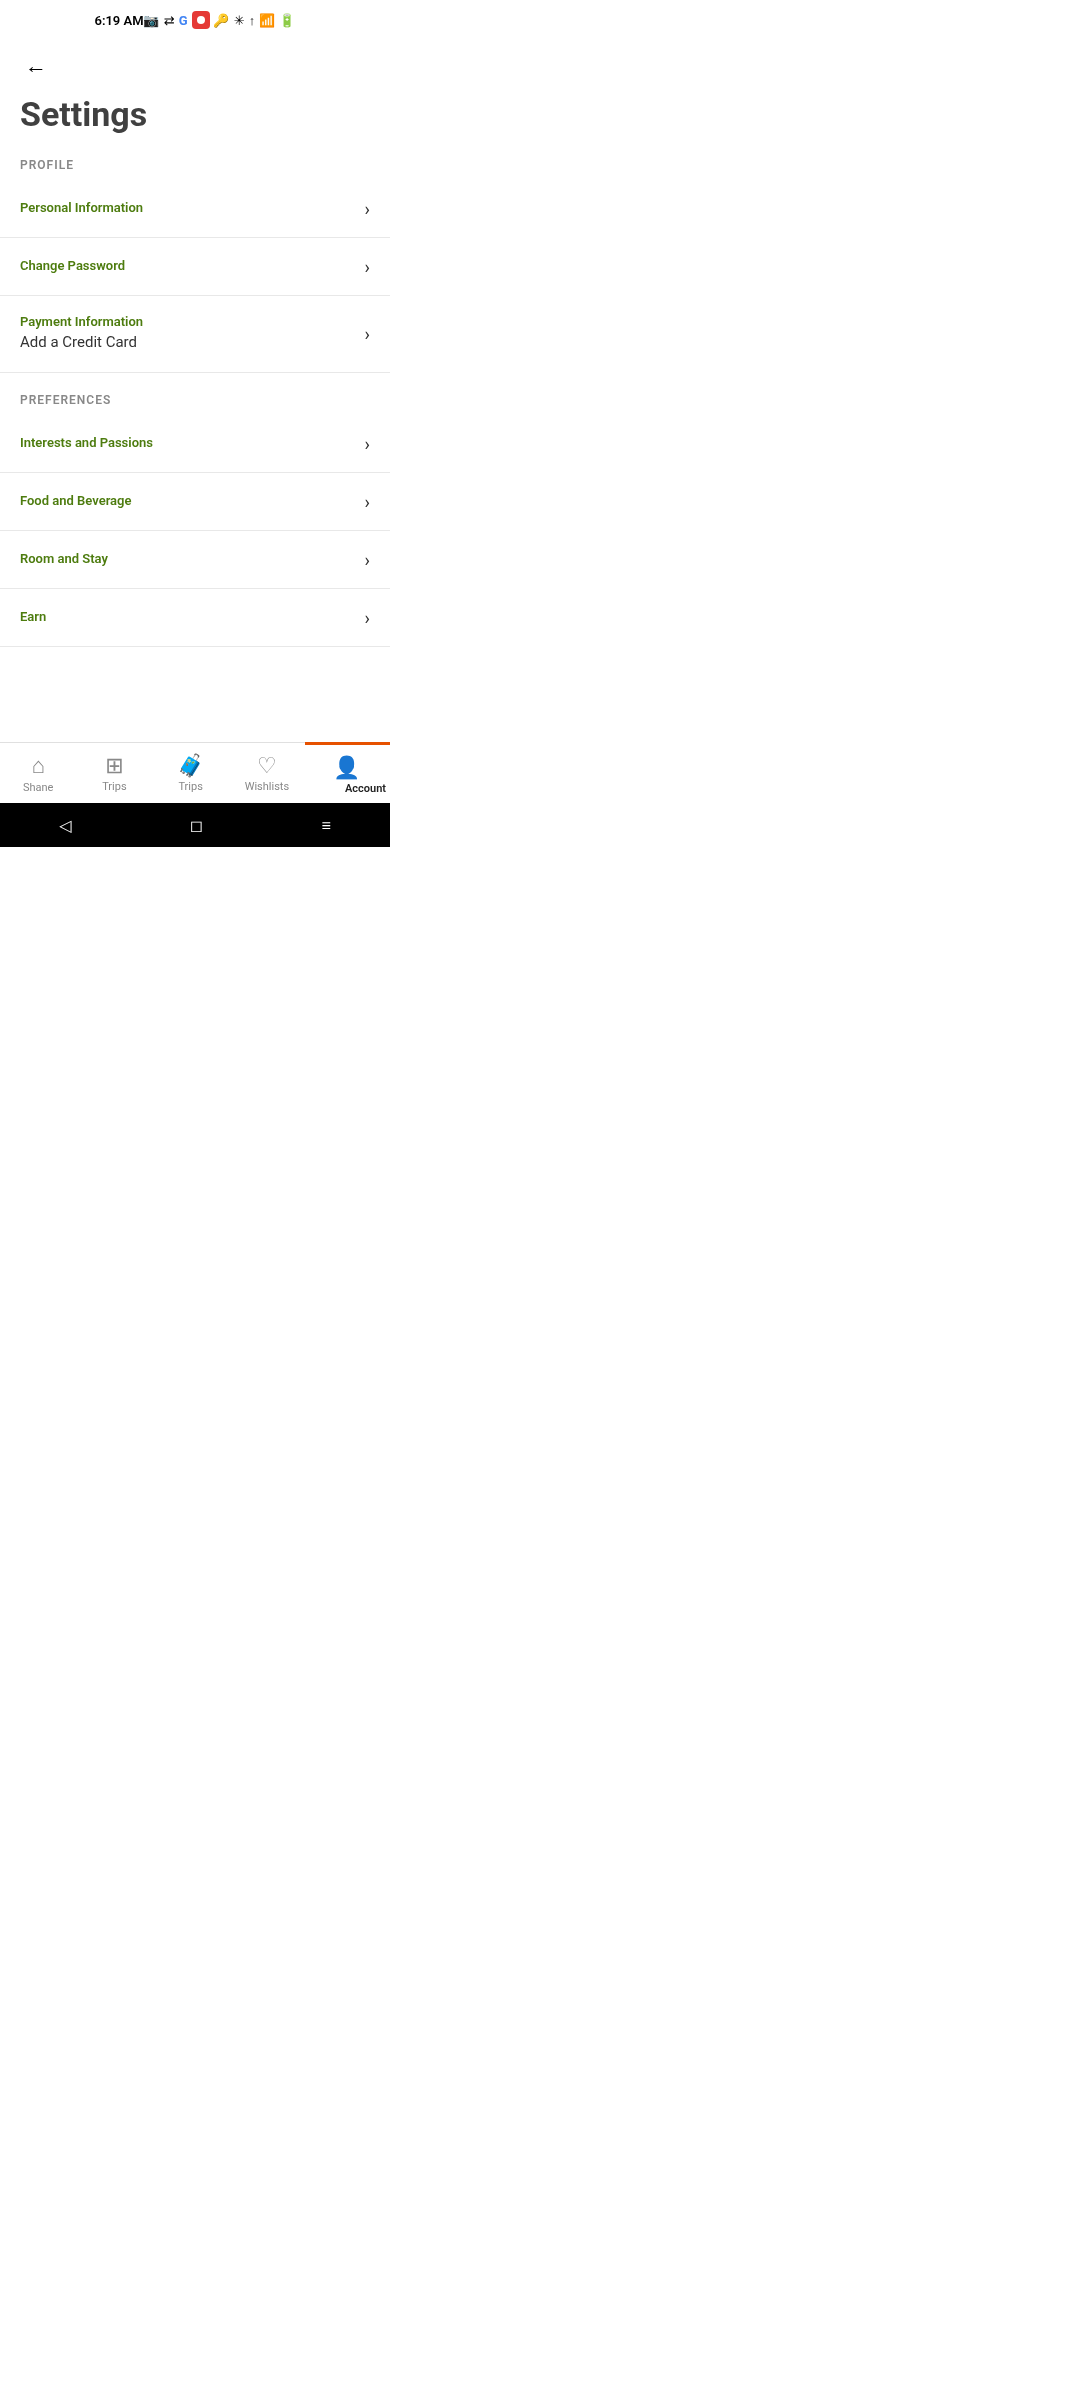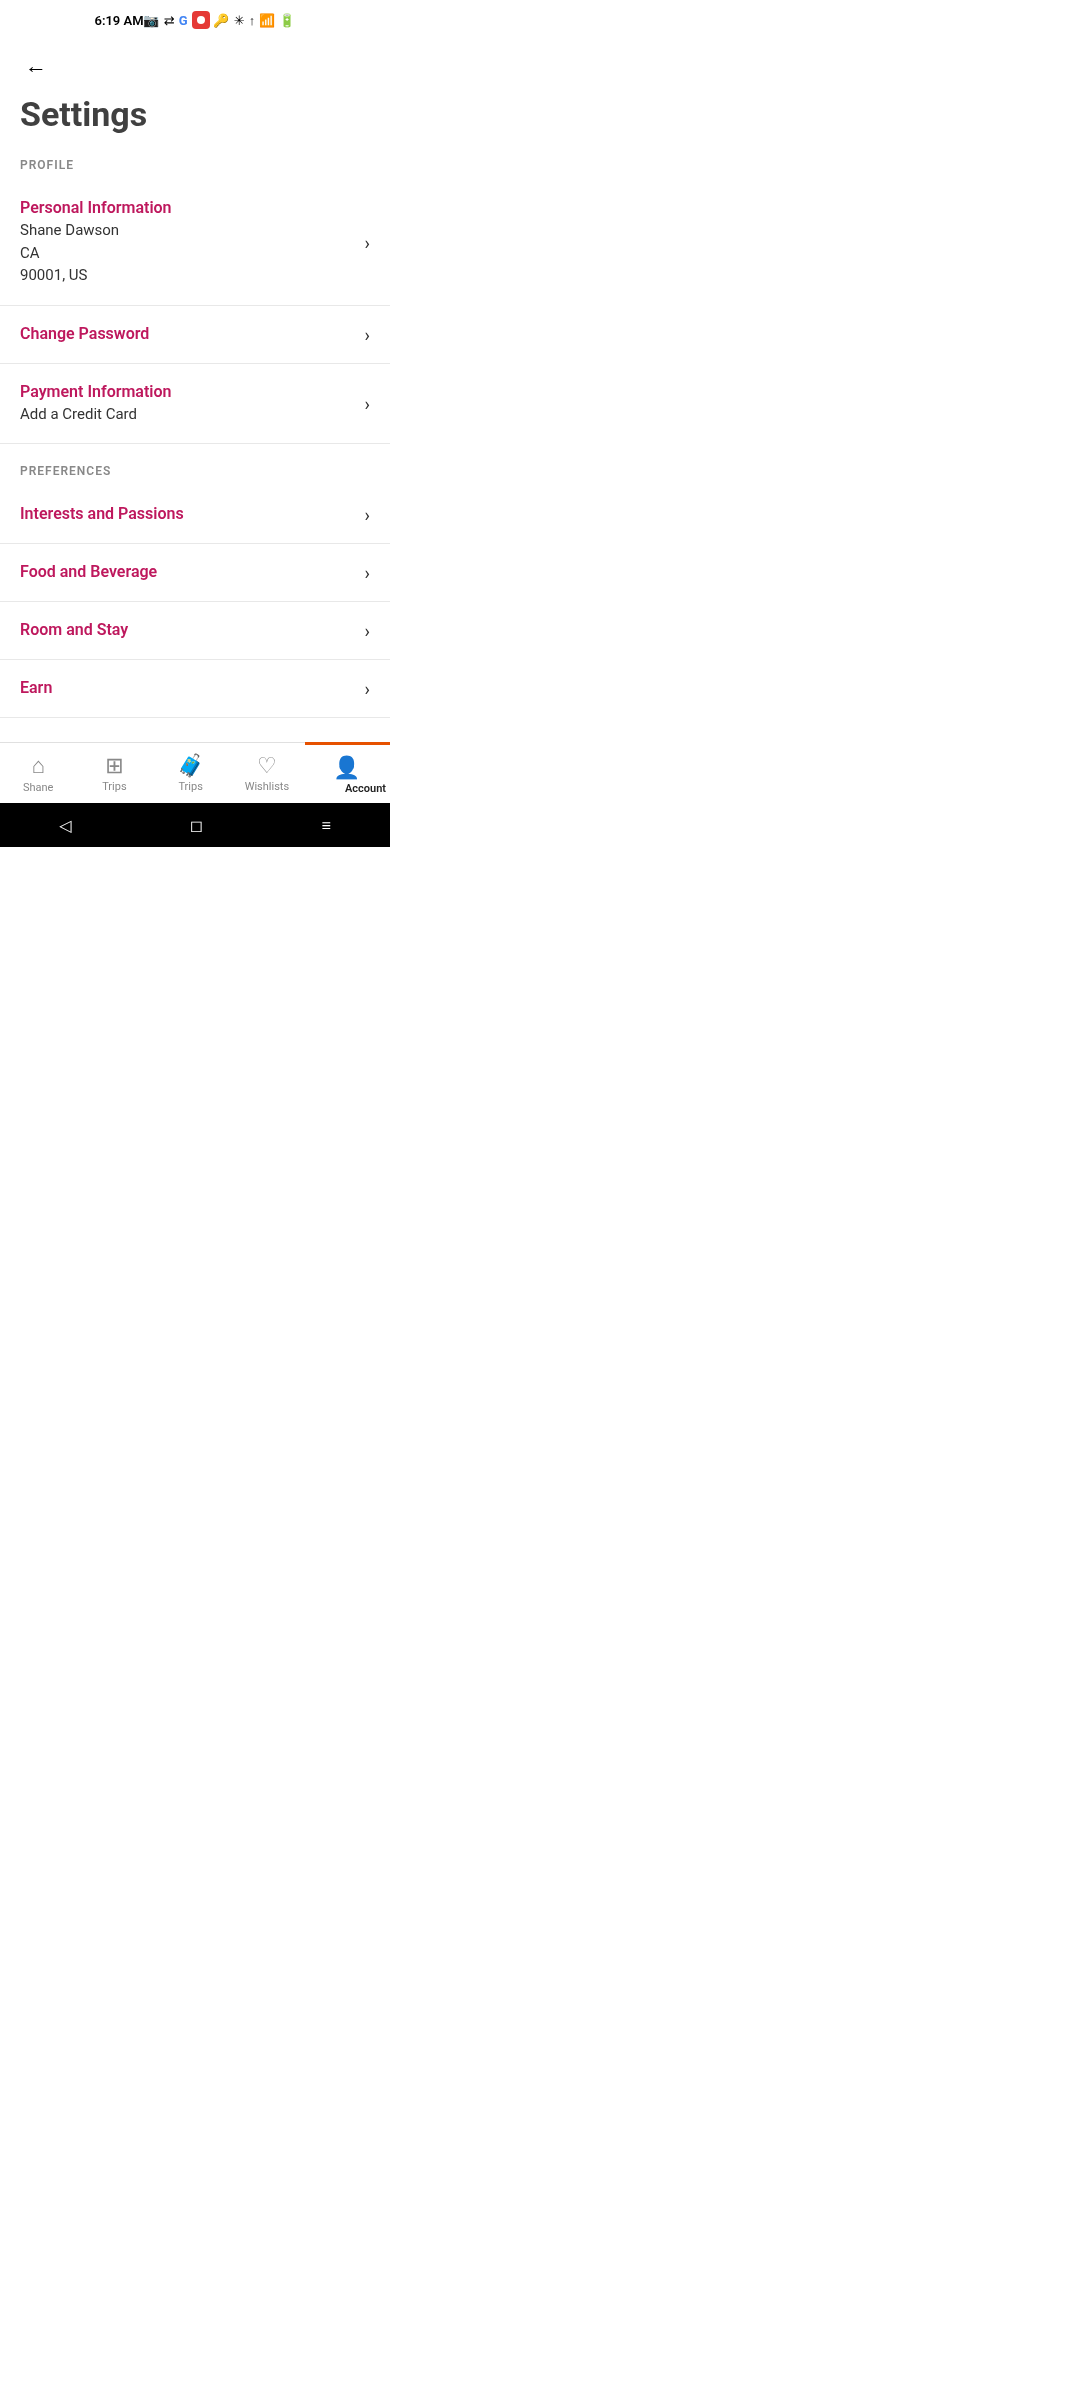--- a/index.html
+++ b/index.html
@@ -101,23 +101,23 @@
       border-bottom: 1px solid #e8e8e8;
       cursor: pointer;
       background: #fff;
     }
 
     .list-item-content {
       flex: 1;
     }
 
     .list-item-title {
-      font-size: 16px;
+      font-size: 13px;
       font-weight: 600;
-      color: #be185d;
+      color: #4d7c0f;
       margin-bottom: 2px;
     }
 
     .list-item-subtitle {
       font-size: 15px;
       color: #333;
       line-height: 1.5;
     }
 
     .list-item-chevron {
@@ -217,23 +217,20 @@
 <div class="page-title">Settings</div>
 
 <div class="content-scroll">
 
   <div>
     <div class="section-header">PROFILE</div>
 
     <div class="list-item">
       <div class="list-item-content">
         <div class="list-item-title">Personal Information</div>
-        <div class="list-item-subtitle" style="white-space: pre-line;">Shane Dawson
-CA
-90001, US</div>
       </div>
       <span class="list-item-chevron">›</span>
     </div>
 
     <div class="list-item">
       <div class="list-item-content">
         <div class="list-item-title">Change Password</div>
       </div>
       <span class="list-item-chevron">›</span>
     </div>

